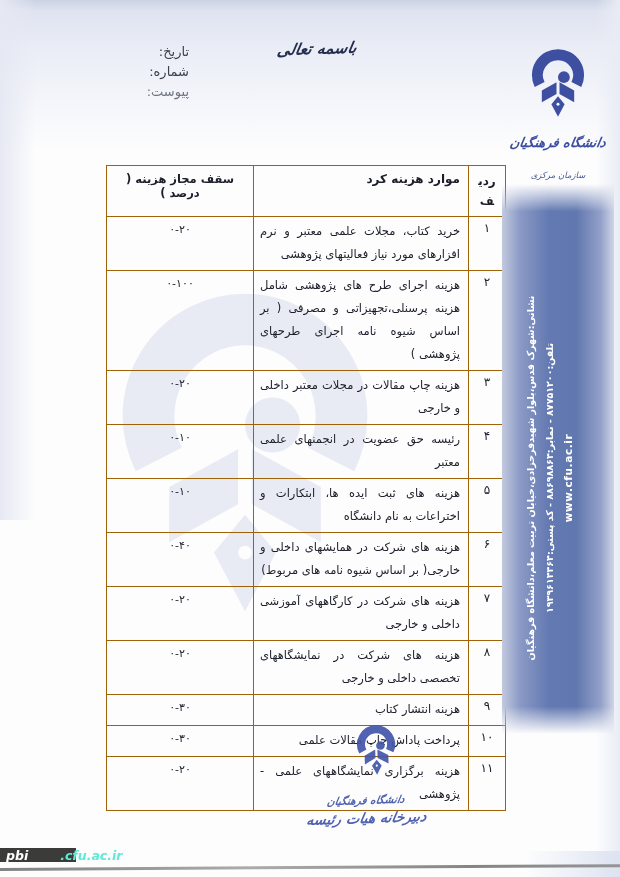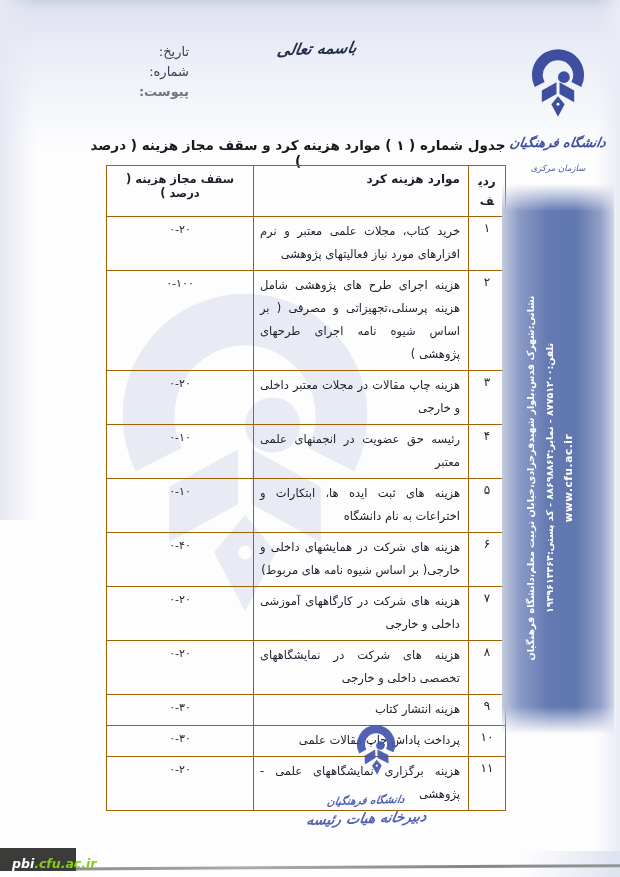--- a/index.html
+++ b/index.html
@@ -17,29 +17,29 @@
   .edge-tint{position:absolute;right:0;top:0;width:24px;height:100%;
     background:linear-gradient(to left,#e9ecf5,rgba(255,255,255,0));}
   .corner-tint{position:absolute;right:0;bottom:0;width:95px;height:26px;
     background:linear-gradient(to right,rgba(255,255,255,0),#dde3f0);}
   .scan-line{position:absolute;left:-6px;top:866px;width:640px;height:3px;
     background:linear-gradient(90deg,#6a6a6a,#9d9d9d 40%,#6f6f6f 75%,#8a8a8a);
     transform:rotate(-0.35deg);opacity:.85;}
   
   .meta{position:absolute;left:127px;top:42px;width:62px;direction:rtl;
     font-size:13px;color:#39404f;line-height:20px;}
-  .meta .m3{opacity:.7;font-weight:bold;}
+  .meta .m3{opacity:.7;}
   .bismillah{position:absolute;left:262px;top:40px;width:110px;text-align:center;
     font-size:15.5px;font-weight:bold;font-style:italic;color:#252e4e;
     transform:skewX(-12deg) rotate(-2deg);}
   .logo-block{position:absolute;left:503px;top:36px;width:110px;text-align:center;color:#3e4fa1;}
   .logo-block svg{display:block;margin:0 auto;width:74px;height:97px;}
   .logo-word{font-size:13px;font-weight:bold;font-style:italic;transform:skewX(-10deg);
     margin-top:2px;color:#3e4fa1;}
-  .logo-sub{font-size:8.5px;font-style:italic;color:#4a5a9a;margin-top:13px;}
+  .logo-sub{font-size:8.5px;font-style:italic;color:#4a5a9a;margin-top:20px;}
   .doc-title{position:absolute;left:90px;top:137px;width:416px;text-align:center;
     direction:rtl;font-size:13.5px;font-weight:bold;color:#16181f;}
   
   .watermark{position:absolute;left:70px;top:232px;width:350px;height:455px;
     color:#3e4fa1;opacity:.10;pointer-events:none;}
   .watermark svg{width:100%;height:100%;}
   
   .table-wrap{position:absolute;left:106px;top:165px;width:400px;}
   table.grid{width:400px;table-layout:fixed;border-collapse:collapse;direction:rtl;
     font-size:11.5px;color:#1c1e2a;}
@@ -64,25 +64,25 @@
     background:linear-gradient(90deg,#c2cade 0%,#8b9ac6 16%,#6379b1 42%,#6077af 66%,#93a0c8 88%,#cfd5e6 100%);
     -webkit-mask-image:linear-gradient(180deg,transparent 0%,#000 5%,#000 95%,transparent 100%);
     mask-image:linear-gradient(180deg,transparent 0%,#000 5%,#000 95%,transparent 100%);}
   .band-text{position:absolute;left:549px;top:478px;width:540px;
     transform:translate(-50%,-50%) rotate(-90deg);
     direction:rtl;text-align:center;color:#ffffff;line-height:19px;}
   .band-address{font-size:9.5px;font-weight:bold;}
   .band-phone{font-size:9.5px;font-weight:bold;}
   .band-web{font-size:10.5px;letter-spacing:.6px;direction:ltr;font-weight:bold;}
   
-  .pbi-bar{position:absolute;left:0;top:848px;width:76px;height:23px;background:#3b3b39;
-    display:flex;align-items:flex-end;padding-left:12px;box-sizing:border-box;
+  .pbi-bar{position:absolute;left:0;top:848px;width:76px;height:14px;background:#3b3b39;
+    display:flex;align-items:center;padding-left:6px;box-sizing:border-box;
     font-style:italic;font-weight:bold;font-size:12.5px;}
   .pbi-prefix{color:#ffffff;}
-  .pbi-suffix{color:#84cc16;}
+  .pbi-suffix{color:#5eead4;margin-left:32px;}
 </style>
 </head>
 <body>
 
 <div class="page">
 
   <svg width="0" height="0" style="position:absolute">
     <defs>
       <symbol id="uni-logo" viewBox="0 0 100 132">
         <path d="M25 66 A 28 28 0 1 1 75 66" fill="none" stroke="currentColor" stroke-width="15"></path>
@@ -110,21 +110,20 @@
   <div class="bismillah">باسمه تعالی</div>
 
   <div class="logo-block">
     <svg>
         <use href="#uni-logo"></use>
       </svg>
     <div class="logo-word">دانشگاه فرهنگیان</div>
     <div class="logo-sub">سازمان مرکزی</div>
   </div>
 
-  <div class="doc-title">جدول شماره ( ۱ ) موارد هزینه کرد و سقف مجاز هزینه ( درصد )</div>
 
   <div class="watermark">
     <svg>
         <use href="#uni-logo"></use>
       </svg>
   </div>
 
   <div class="table-wrap">
     <table class="grid">
       <thead>

